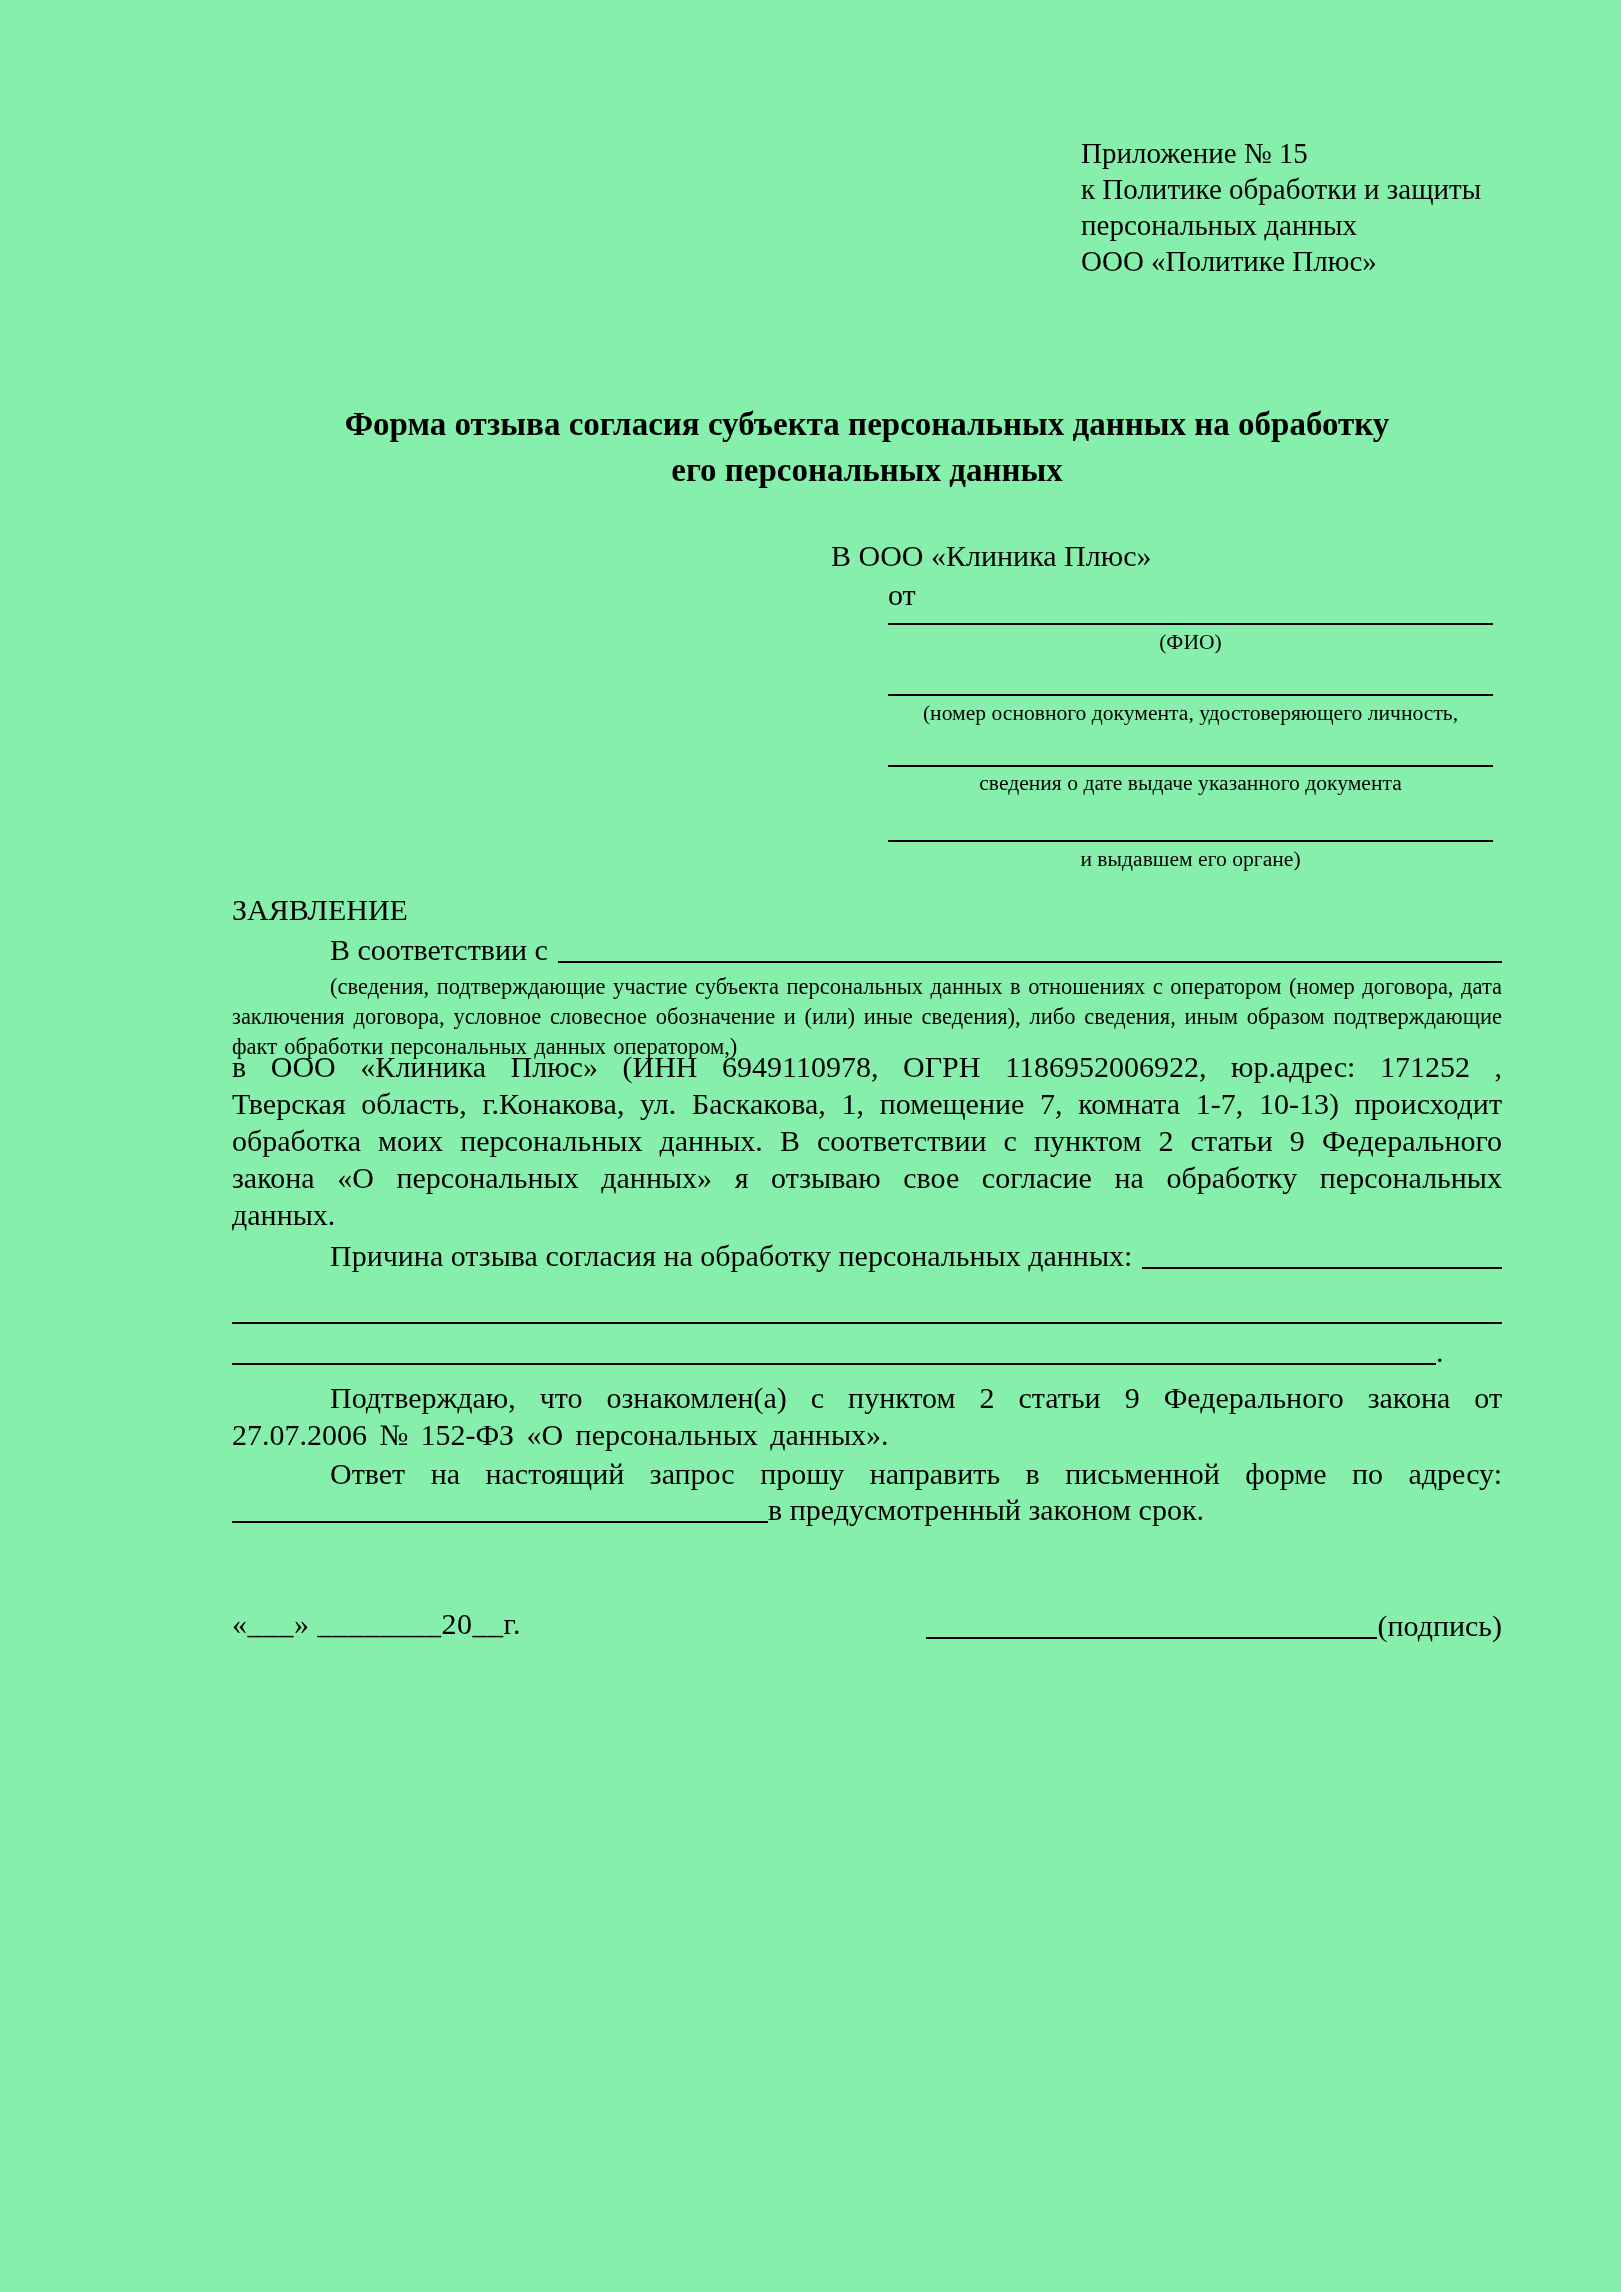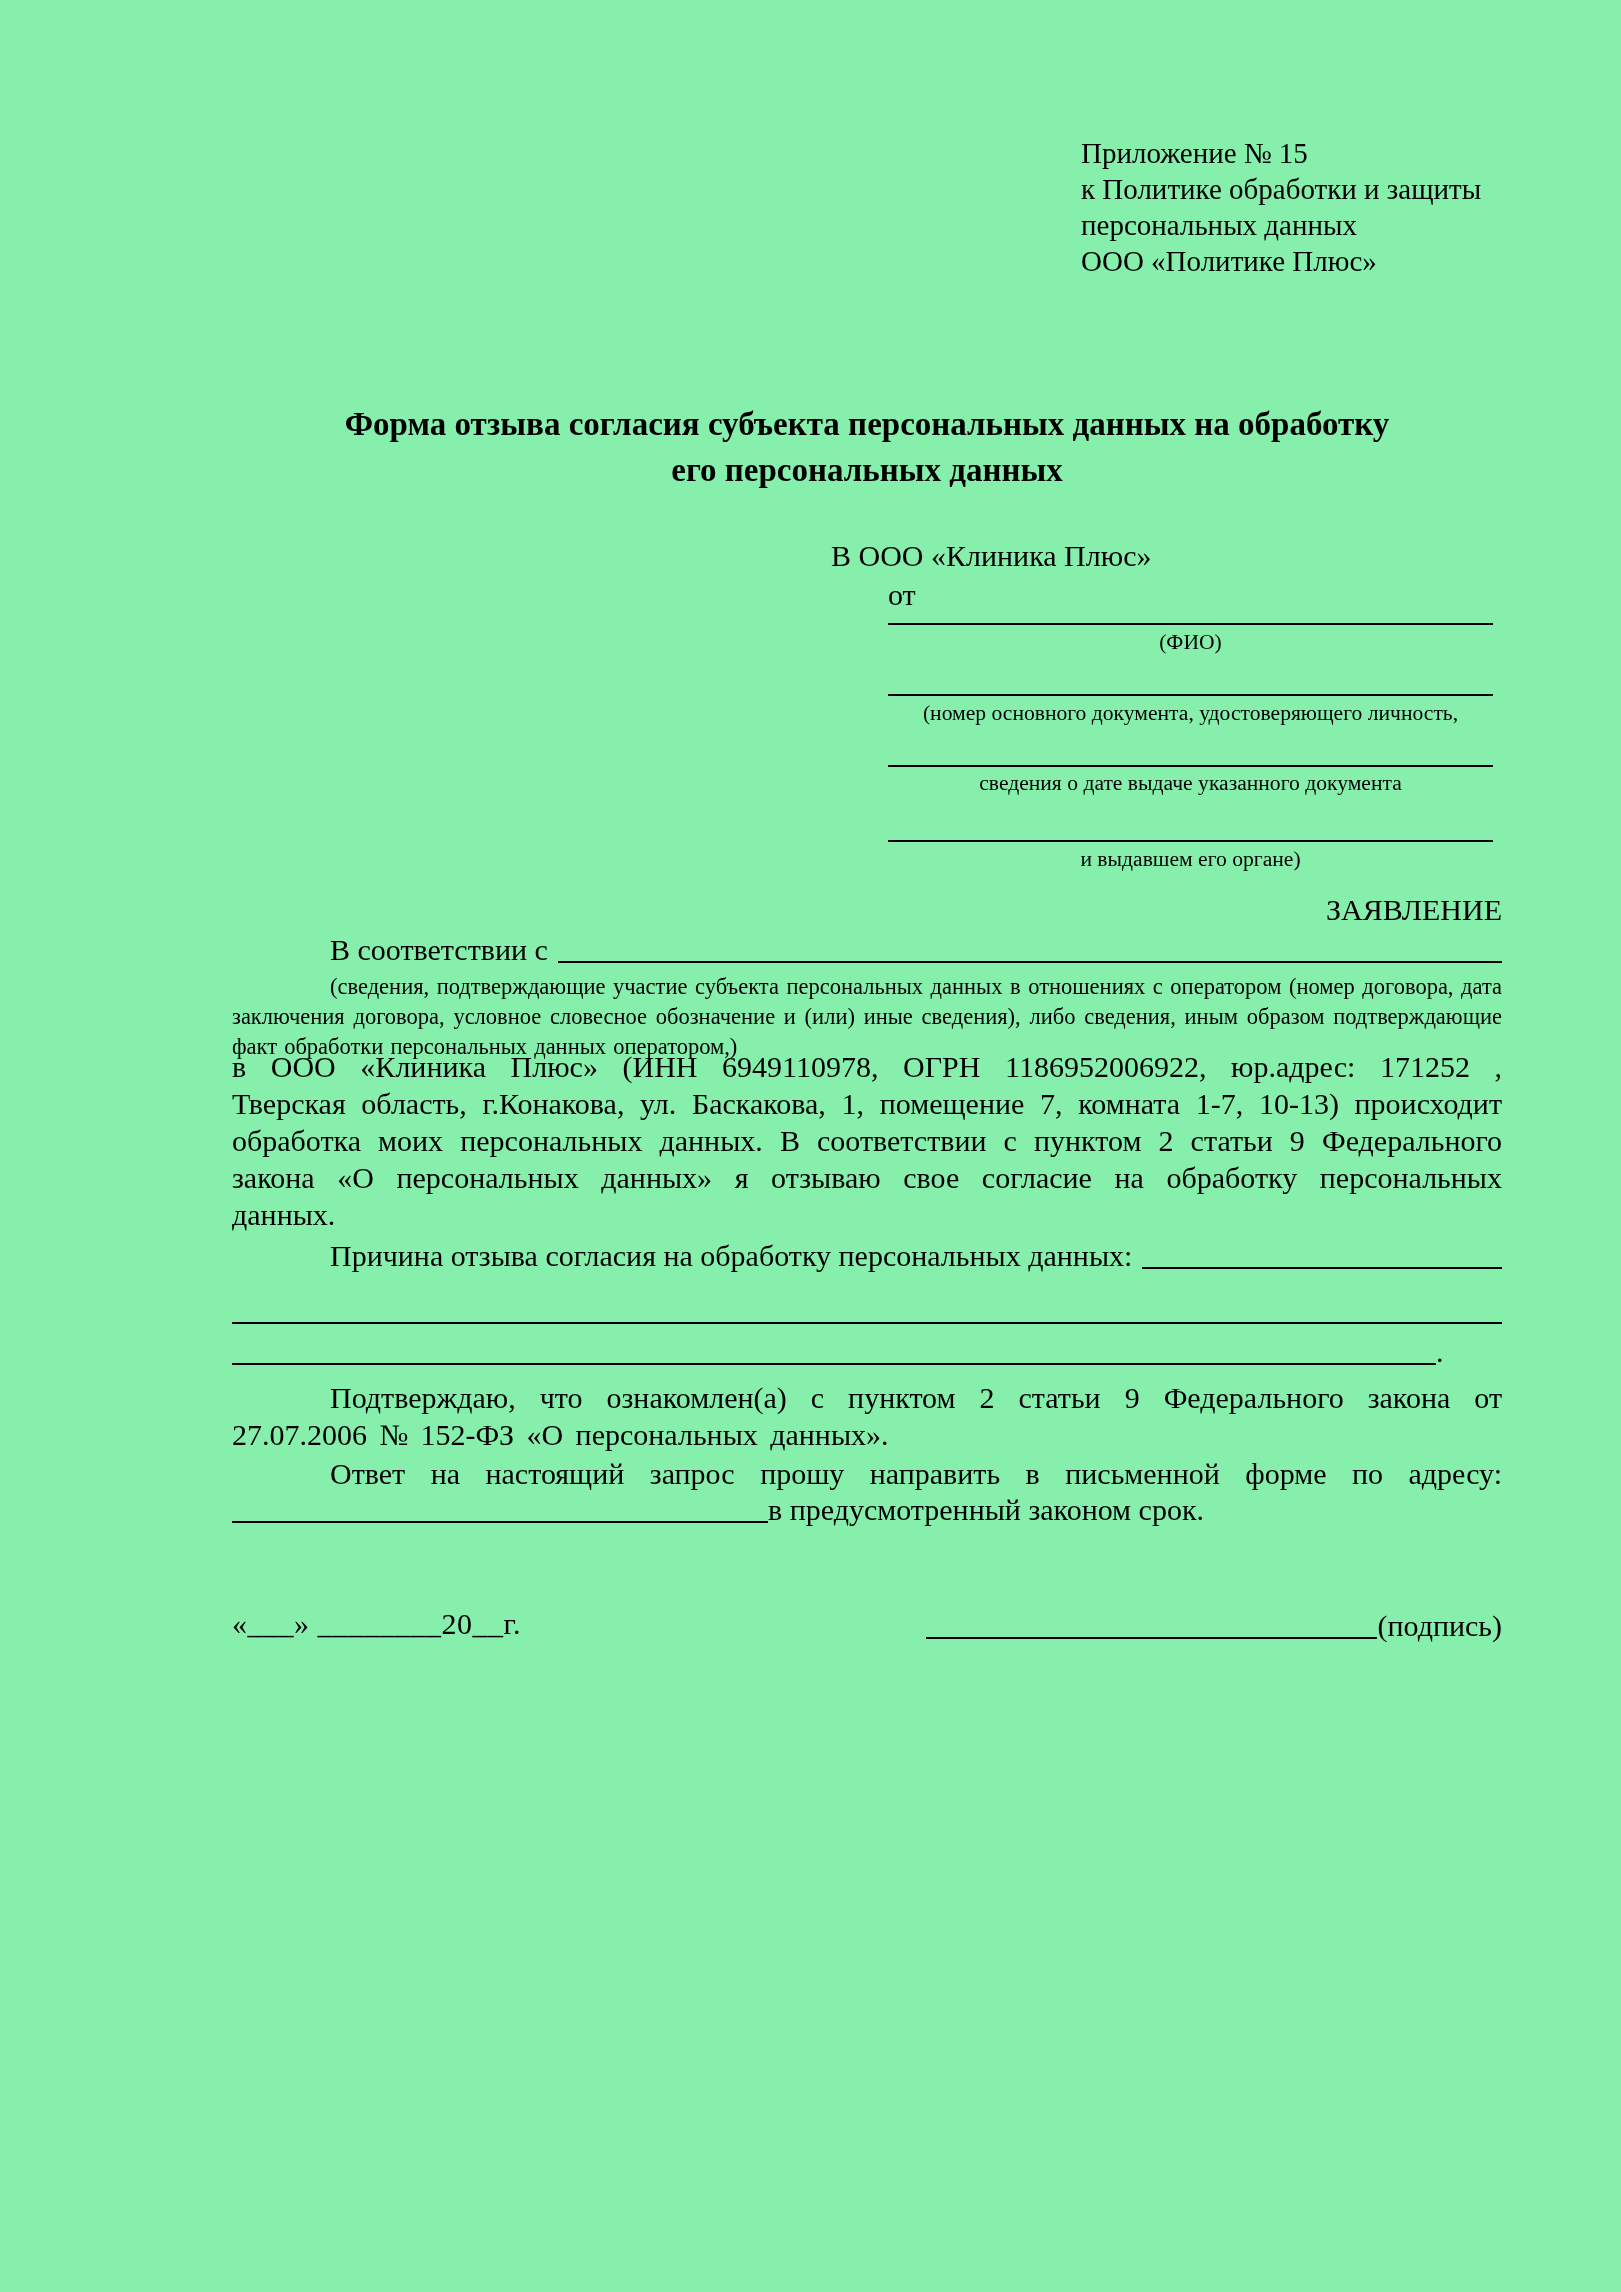--- a/index.html
+++ b/index.html
@@ -14,21 +14,21 @@
   }
   .abs{position:absolute;}
   .fs-body{font-size:30px;}
   .fs-small{font-size:21.6px;}
   .header-note{left:1081px;top:135px;font-size:29px;line-height:36px;white-space:nowrap;}
   .title{left:232px;top:401px;width:1270px;text-align:center;font-weight:bold;font-size:33px;line-height:46px;}
   .addr-to{left:831px;top:539px;white-space:nowrap;}
   .addr-from{left:888px;top:578px;white-space:nowrap;}
   .blank{left:888px;width:605px;border-top:2.9px solid #000;height:0;}
   .blank-label{left:888px;width:605px;text-align:center;line-height:25.5px;}
-  .heading{left:232px;top:893px;width:1270px;text-align:right;font-size:30px;}
+  .heading{left:232px;top:893px;width:1270px;text-align:left;font-size:30px;}
   .flexrow{display:flex;align-items:flex-end;}
   .fill{flex:1;border-bottom:2.9px solid #000;margin:0 0 4.9px 9.8px;}
   .nowrap{white-space:nowrap;}
   .intro{left:330px;top:931px;width:1172px;line-height:37px;align-items:flex-end;}
   .note{left:232px;top:972px;width:1270px;font-size:22.5px;line-height:30px;text-align:justify;text-indent:98px;word-spacing:1.5px;}
   .body-par{left:232px;top:1048px;width:1270px;line-height:37px;text-align:justify;word-spacing:4.9px;}
   .reason{left:232px;top:1237px;width:1270px;line-height:37px;}
   .reason .lbl{padding-left:98px;}
   .rule{left:232px;width:1270px;border-top:2.9px solid #000;height:0;}
   .rule2-row{left:232px;top:1333px;width:1274px;line-height:37px;}

